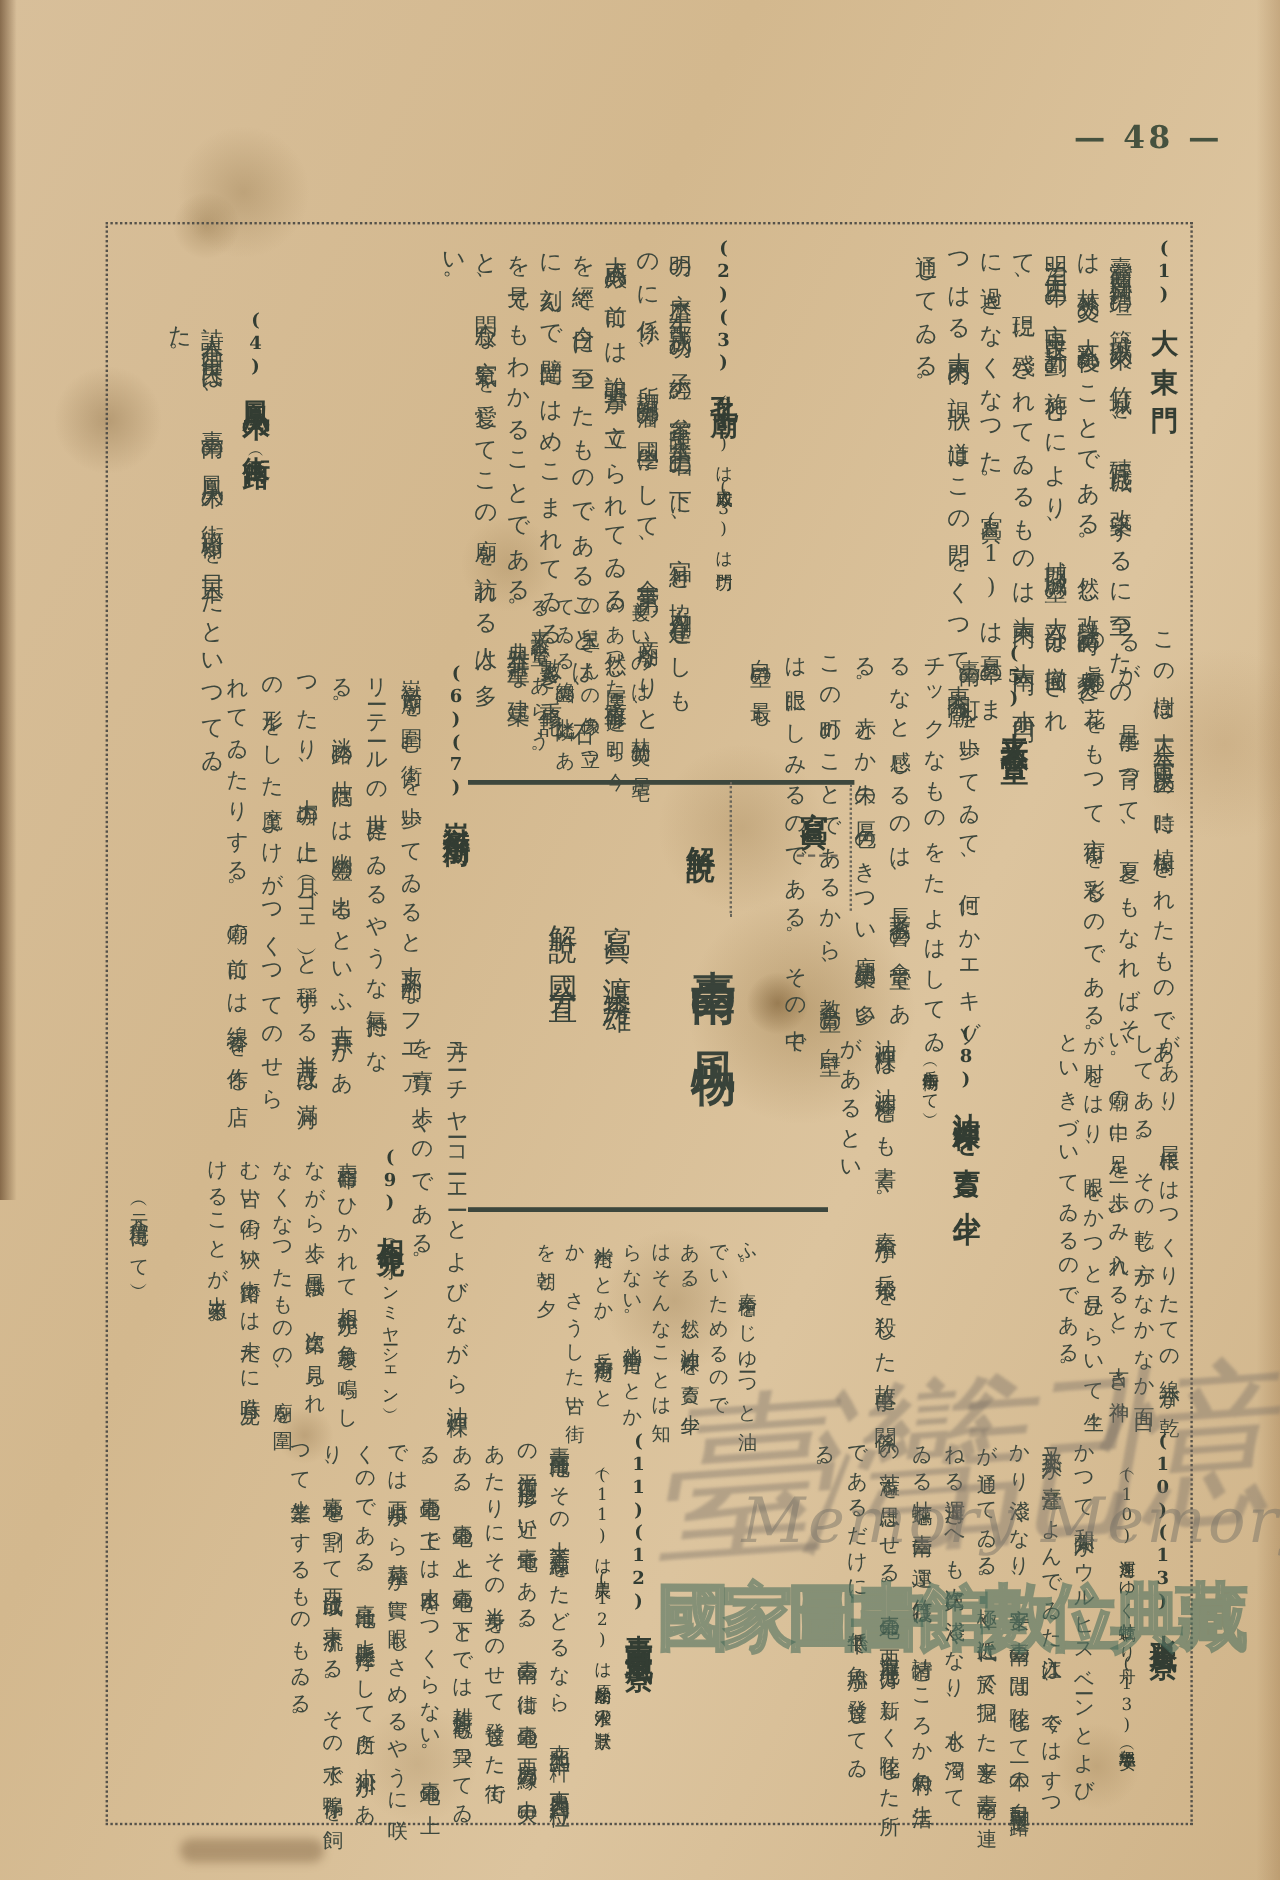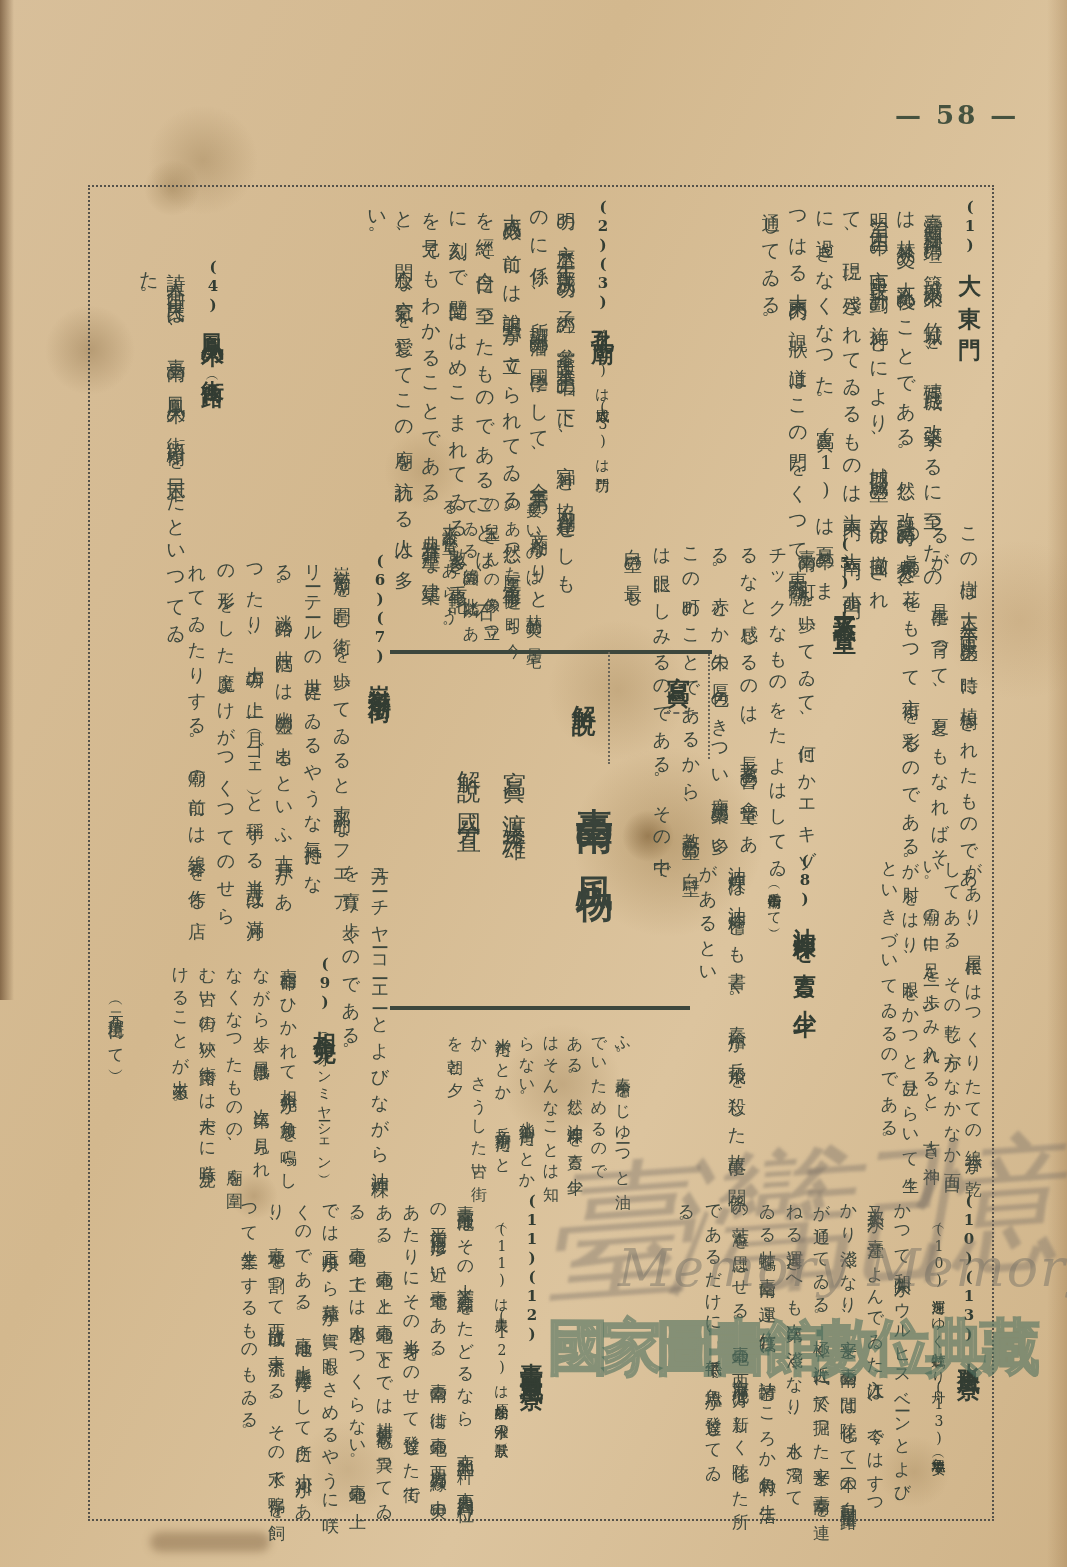--- a/index.html
+++ b/index.html
@@ -76,21 +76,21 @@
 </head>
 <body>
 
 <div>
 
   <div class="layer stains"></div>
   <div class="edge-left"></div>
   <div class="edge-right"></div>
   <div class="smudge"></div>
 
-  <div class="pagenum">— 58 —</div>
+  <div class="pagenum">— 48 —</div>
   <div class="borderbox"></div>
 
   <section class="sec t1" style="left:675px;top:198px;width:310px;height:408px;">
     <h2 class="hdr"><span class="hnum">(1)</span><span class="hname">大　東　門</span></h2>
     <p class="bd">臺灣知縣周鍾瑄の築城以來の竹城を、磚瓦城に改築するに至つたのは林爽文の大亂後のことである。然し改隷當時の兵燹と、明治三十四年の市區改正計劃の施行とにより、城門城壁の大部分は撤回されて、現に殘されてゐるものは大東門、大南門、小西門に過ぎなくなつた。寫眞(1)は夏草のまつはる大東門の現狀、道はこの門をくゞつて東方關廟へ通じてゐる。</p>
   </section>
 
   <section class="sec t1" style="left:310px;top:198px;width:308px;height:408px;">
     <h2 class="hdr"><span class="hnum">(2)(3)</span><span class="hname">孔子廟</span><span class="hsub">（(2)は大成殿(3)は坊門）</span></h2>
     <p class="bd">明の永曆二十年鄭成功の子經の參軍陳永華主唱の下に、官紳と協力創建せしものに係り、所謂鄭藩の國學にして、全臺第一の文廟なりと大成殿の前には說明書が立てられてゐる。然し屢々重修を經て今日に至つたものであることは、石に刻んで壁間にはめこまれてゐる數多き重修記を見てもわかることである。典雅莊重な建築と、閑寂な空氣を愛してこの廟を訪れる人は多い。</p>

